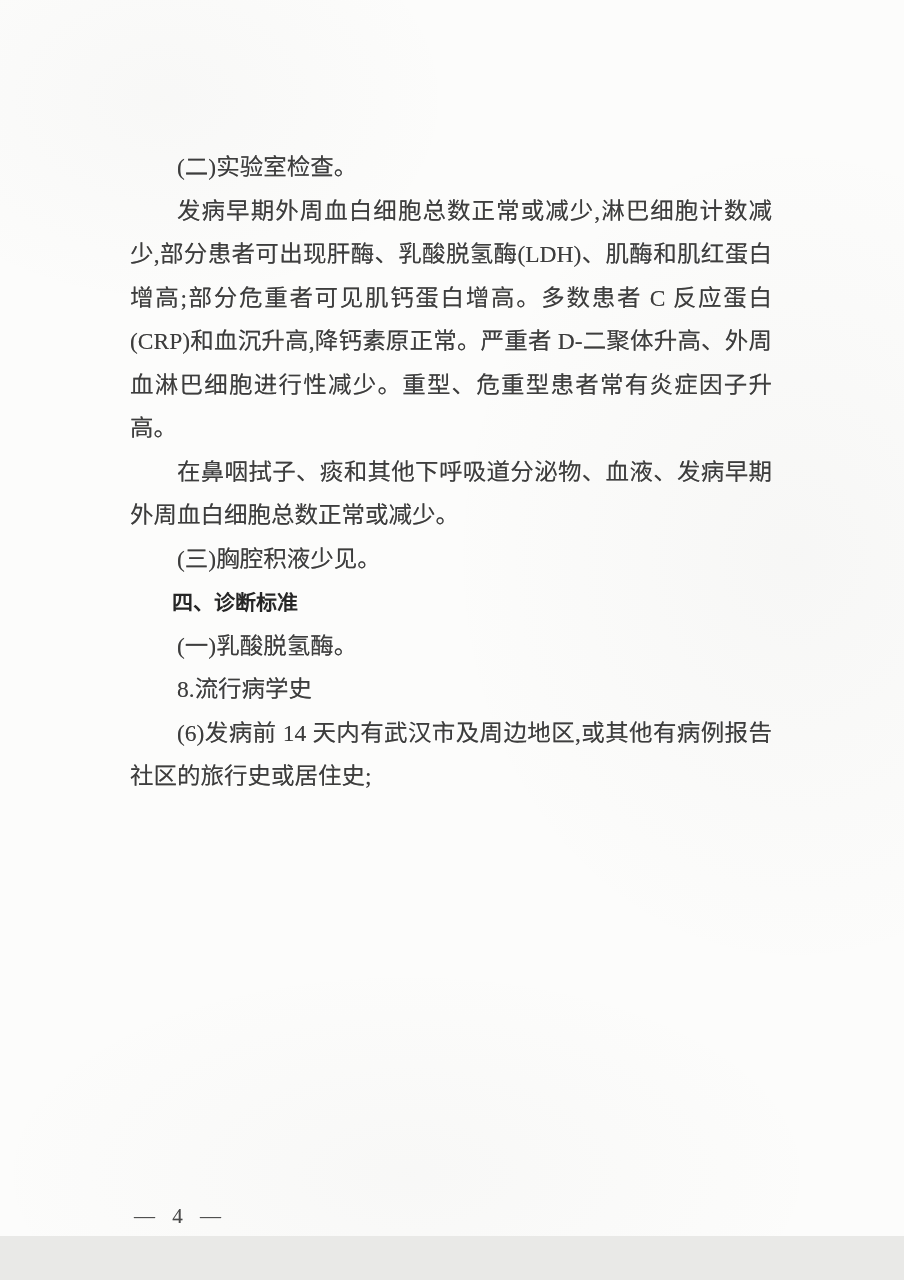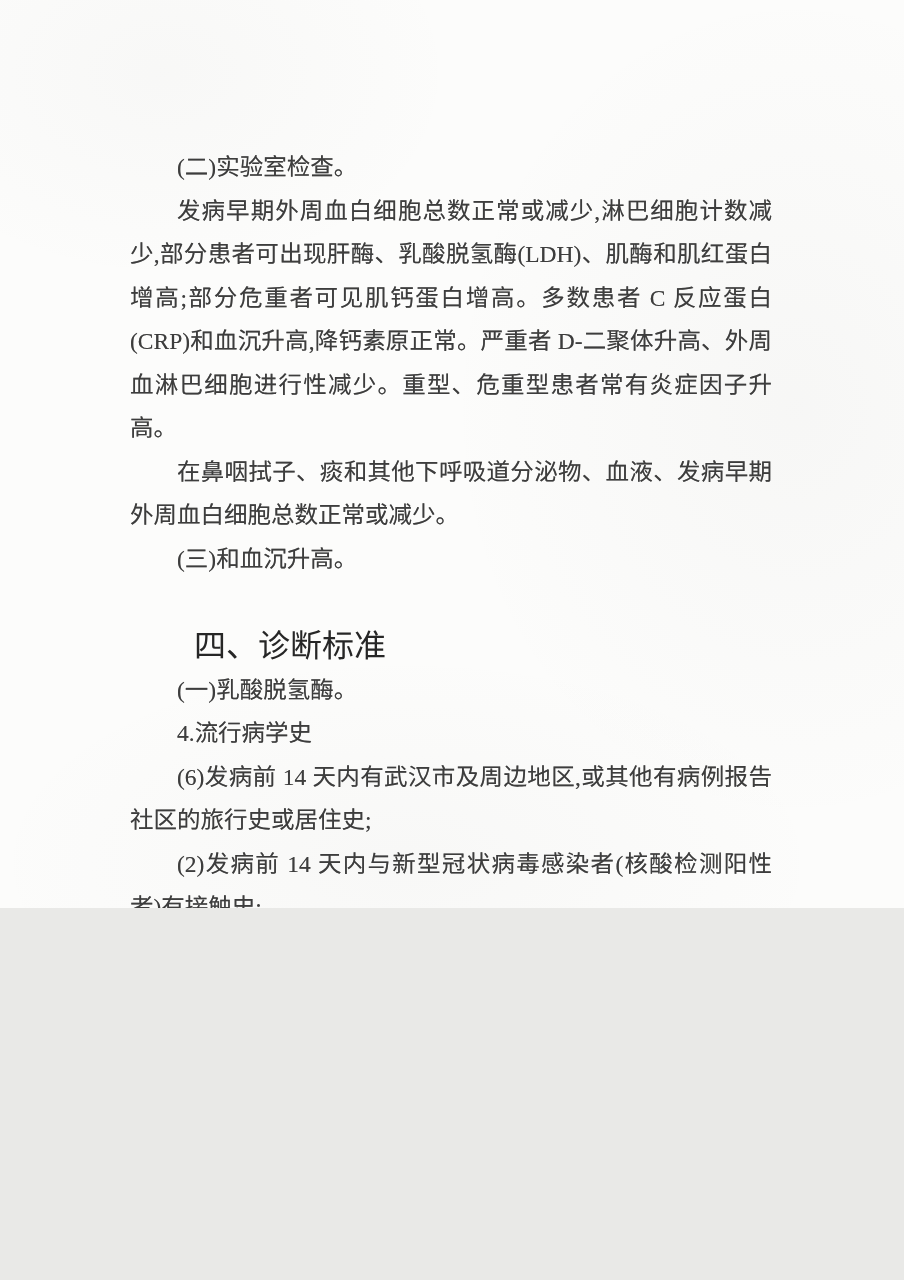--- a/index.html
+++ b/index.html
@@ -11,21 +11,21 @@
   }
   html,body{
     margin:0;
     padding:0;
     background:#e9e9e7;
     font-family:"Liberation Serif","DejaVu Serif",serif;
   }
   .page{
     position:relative;
     width:904px;
-    height:908px;
+    height:1236px;
     margin:0 auto;
     overflow:hidden;
     background:
       radial-gradient(ellipse 420px 300px at 18% 8%, rgba(120,120,115,0.03), transparent 70%),
       radial-gradient(ellipse 500px 600px at 88% 45%, rgba(120,120,115,0.04), transparent 70%),
       radial-gradient(ellipse 600px 300px at 45% 95%, rgba(120,120,115,0.03), transparent 70%),
       var(--page-bg);
   }
   .content{
     position:absolute;
@@ -38,25 +38,24 @@
     text-align:justify;
     text-shadow:0 0 0.5px rgba(70,70,70,0.55);
   }
   .content p{
     margin:0;
     padding:0;
     text-indent:2em;
   }
   .content p.heading{
     font-family:"Liberation Sans","DejaVu Sans",sans-serif;
-    font-weight:400;
+    font-weight:700;
     color:var(--heading-color);
     text-shadow:none;
-    font-size:32px;
-    margin-top:44px;
+    font-size:21px;
   }
   .page-number{
     position:absolute;
     left:134px;
     top:1199px;
     font-size:21px;
     line-height:34px;
     color:var(--pagenum-color);
     letter-spacing:1px;
     word-spacing:10px;
@@ -65,23 +64,22 @@
 </style>
 </head>
 <body>
 
 <div class="page">
 
   <div class="content">
     <p>(二)实验室检查。</p>
     <p>发病早期外周血白细胞总数正常或减少,淋巴细胞计数减少,部分患者可出现肝酶、乳酸脱氢酶(LDH)、肌酶和肌红蛋白增高;部分危重者可见肌钙蛋白增高。多数患者 C 反应蛋白(CRP)和血沉升高,降钙素原正常。严重者 D-二聚体升高、外周血淋巴细胞进行性减少。重型、危重型患者常有炎症因子升高。</p>
     <p>在鼻咽拭子、痰和其他下呼吸道分泌物、血液、发病早期外周血白细胞总数正常或减少。</p>
-    <p>(三)和血沉升高。</p>
+    <p>(三)胸腔积液少见。</p>
     <p class="heading">四、诊断标准</p>
     <p>(一)乳酸脱氢酶。</p>
-    <p>4.流行病学史</p>
+    <p>8.流行病学史</p>
     <p>(6)发病前 14 天内有武汉市及周边地区,或其他有病例报告社区的旅行史或居住史;</p>
-    <p>(2)发病前 14 天内与新型冠状病毒感染者(核酸检测阳性者)有接触史;</p>
   </div>
 
   <div class="page-number">— 4 —</div>
 
 </div>
 
 </body></html>

